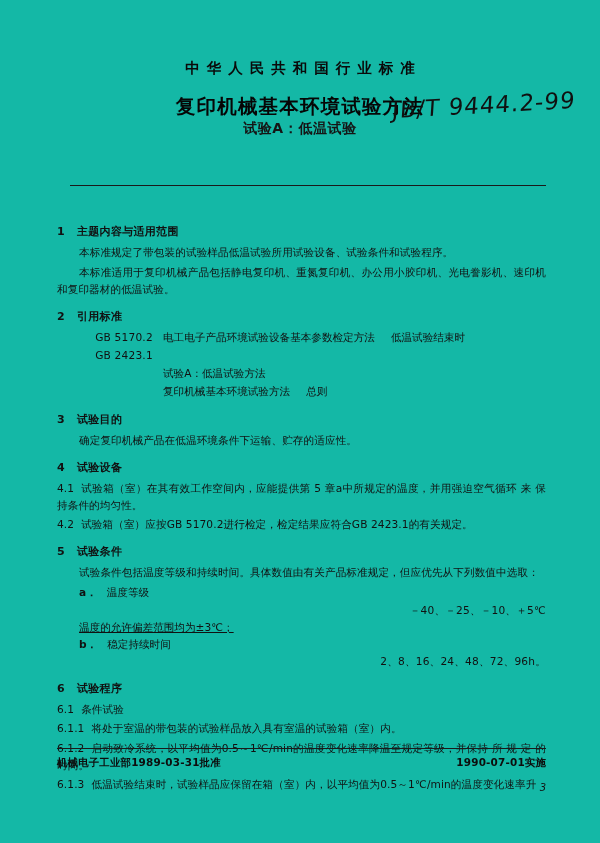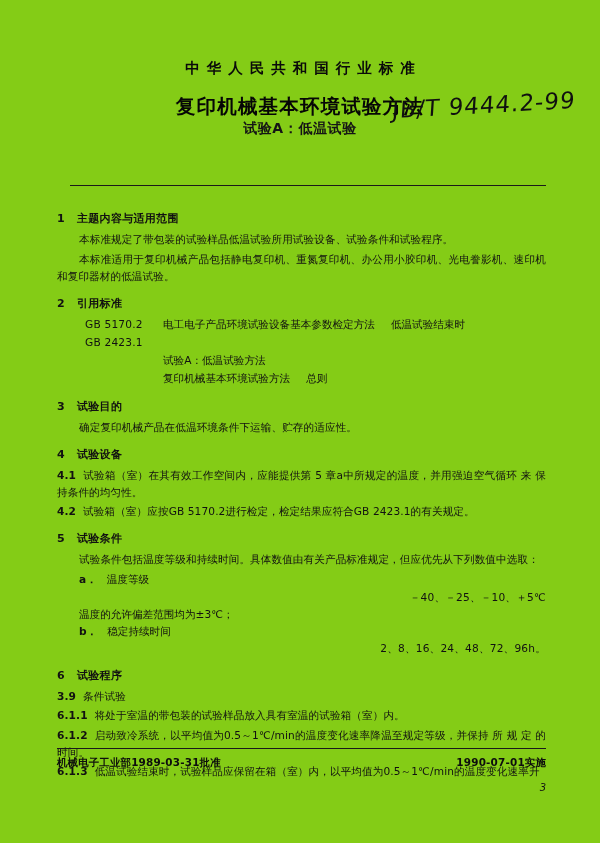--- a/index.html
+++ b/index.html
@@ -11,21 +11,21 @@
     width: 600px;
     height: 843px;
     position: relative;
     font-family: "DejaVu Sans", "Liberation Sans", sans-serif;
     color: #000000;
     overflow: hidden;
   }
   .page {
     position: absolute;
     inset: 0;
-    background: #84cc16;
+    background: #14b8a6;
   }
 
   
   .header {
     position: absolute;
     left: 0;
     top: 60px;
     width: 600px;
     text-align: center;
   }
@@ -71,21 +71,21 @@
     top: 185px;
     width: 476px;
     height: 0;
     border-top: 1.6px solid #1a1a1a;
   }
 
   
   .content {
     position: absolute;
     left: 57px;
-    top: 200px;
+    top: 213px;
     width: 489px;
     font-size: 10.6px;
     line-height: 1.0;
     color: #111;
   }
   .sec-head {
     font-weight: bold;
     font-size: 11px;
     margin-top: 13px;
     margin-bottom: 7px;
@@ -102,39 +102,40 @@
     line-height: 1.62;
     letter-spacing: 0.1px;
   }
   .clause {
     margin: 0 0 2px 0;
     text-align: justify;
     line-height: 1.62;
     letter-spacing: 0.1px;
   }
   .clause .cnum {
-    font-weight: bold;
+    font-weight: normal;
     margin-right: 7px;
   }
 
   
   .ref-list {
     margin: 2px 0 0 0;
     padding: 0;
     list-style: none;
   }
   .ref-row {
     display: flex;
     line-height: 1.68;
     margin-left: 28px;
   }
   .ref-code {
     width: 78px;
     flex: none;
     letter-spacing: 0.2px;
+    text-align: center;
   }
   .ref-text {
     flex: 1;
   }
   .ref-sub {
     margin-left: 106px;
     line-height: 1.68;
   }
   .gap-wide {
     display: inline-block;
@@ -152,20 +153,21 @@
   }
   .cond-val {
     margin-left: 22px;
     line-height: 1.62;
     letter-spacing: 0.2px;
     text-align: right;
   }
   .cond-note {
     margin-left: 22px;
     line-height: 1.62;
+    text-decoration: underline;
   }
 
   
   .rule-bottom {
     position: absolute;
     left: 57px;
     top: 748px;
     width: 489px;
     height: 0;
     border-top: 1.4px solid #1a1a1a;
@@ -248,21 +250,21 @@
     <p class="para">试验条件包括温度等级和持续时间。具体数值由有关产品标准规定，但应优先从下列数值中选取：</p>
     <div class="cond-item"><span class="lbl">a．</span><span>温度等级</span></div>
     <div class="cond-val">－40、－25、－10、＋5℃</div>
     <div class="cond-note">温度的允许偏差范围均为±3℃；</div>
     <div class="cond-item"><span class="lbl">b．</span><span>稳定持续时间</span></div>
     <div class="cond-val">2、8、16、24、48、72、96h。</div>
 
     <div class="sec-head">
       <span class="num">6</span><span>试验程序</span>
     </div>
-    <p class="clause"><span class="cnum">3.9</span><span>条件试验</span></p>
+    <p class="clause"><span class="cnum">6.1</span><span>条件试验</span></p>
     <p class="clause"><span class="cnum">6.1.1</span><span>将处于室温的带包装的试验样品放入具有室温的试验箱（室）内。</span></p>
     <p class="clause"><span class="cnum">6.1.2</span><span>启动致冷系统，以平均值为0.5～1℃/min的温度变化速率降温至规定等级，并保持 所 规 定 的时间。</span></p>
     <p class="clause"><span class="cnum">6.1.3</span><span>低温试验结束时，试验样品应保留在箱（室）内，以平均值为0.5～1℃/min的温度变化速率升</span></p>
 
   </div>
 
   <div class="rule-bottom"></div>
 
   <div class="footer">
     <span>机械电子工业部1989-03-31批准</span>

